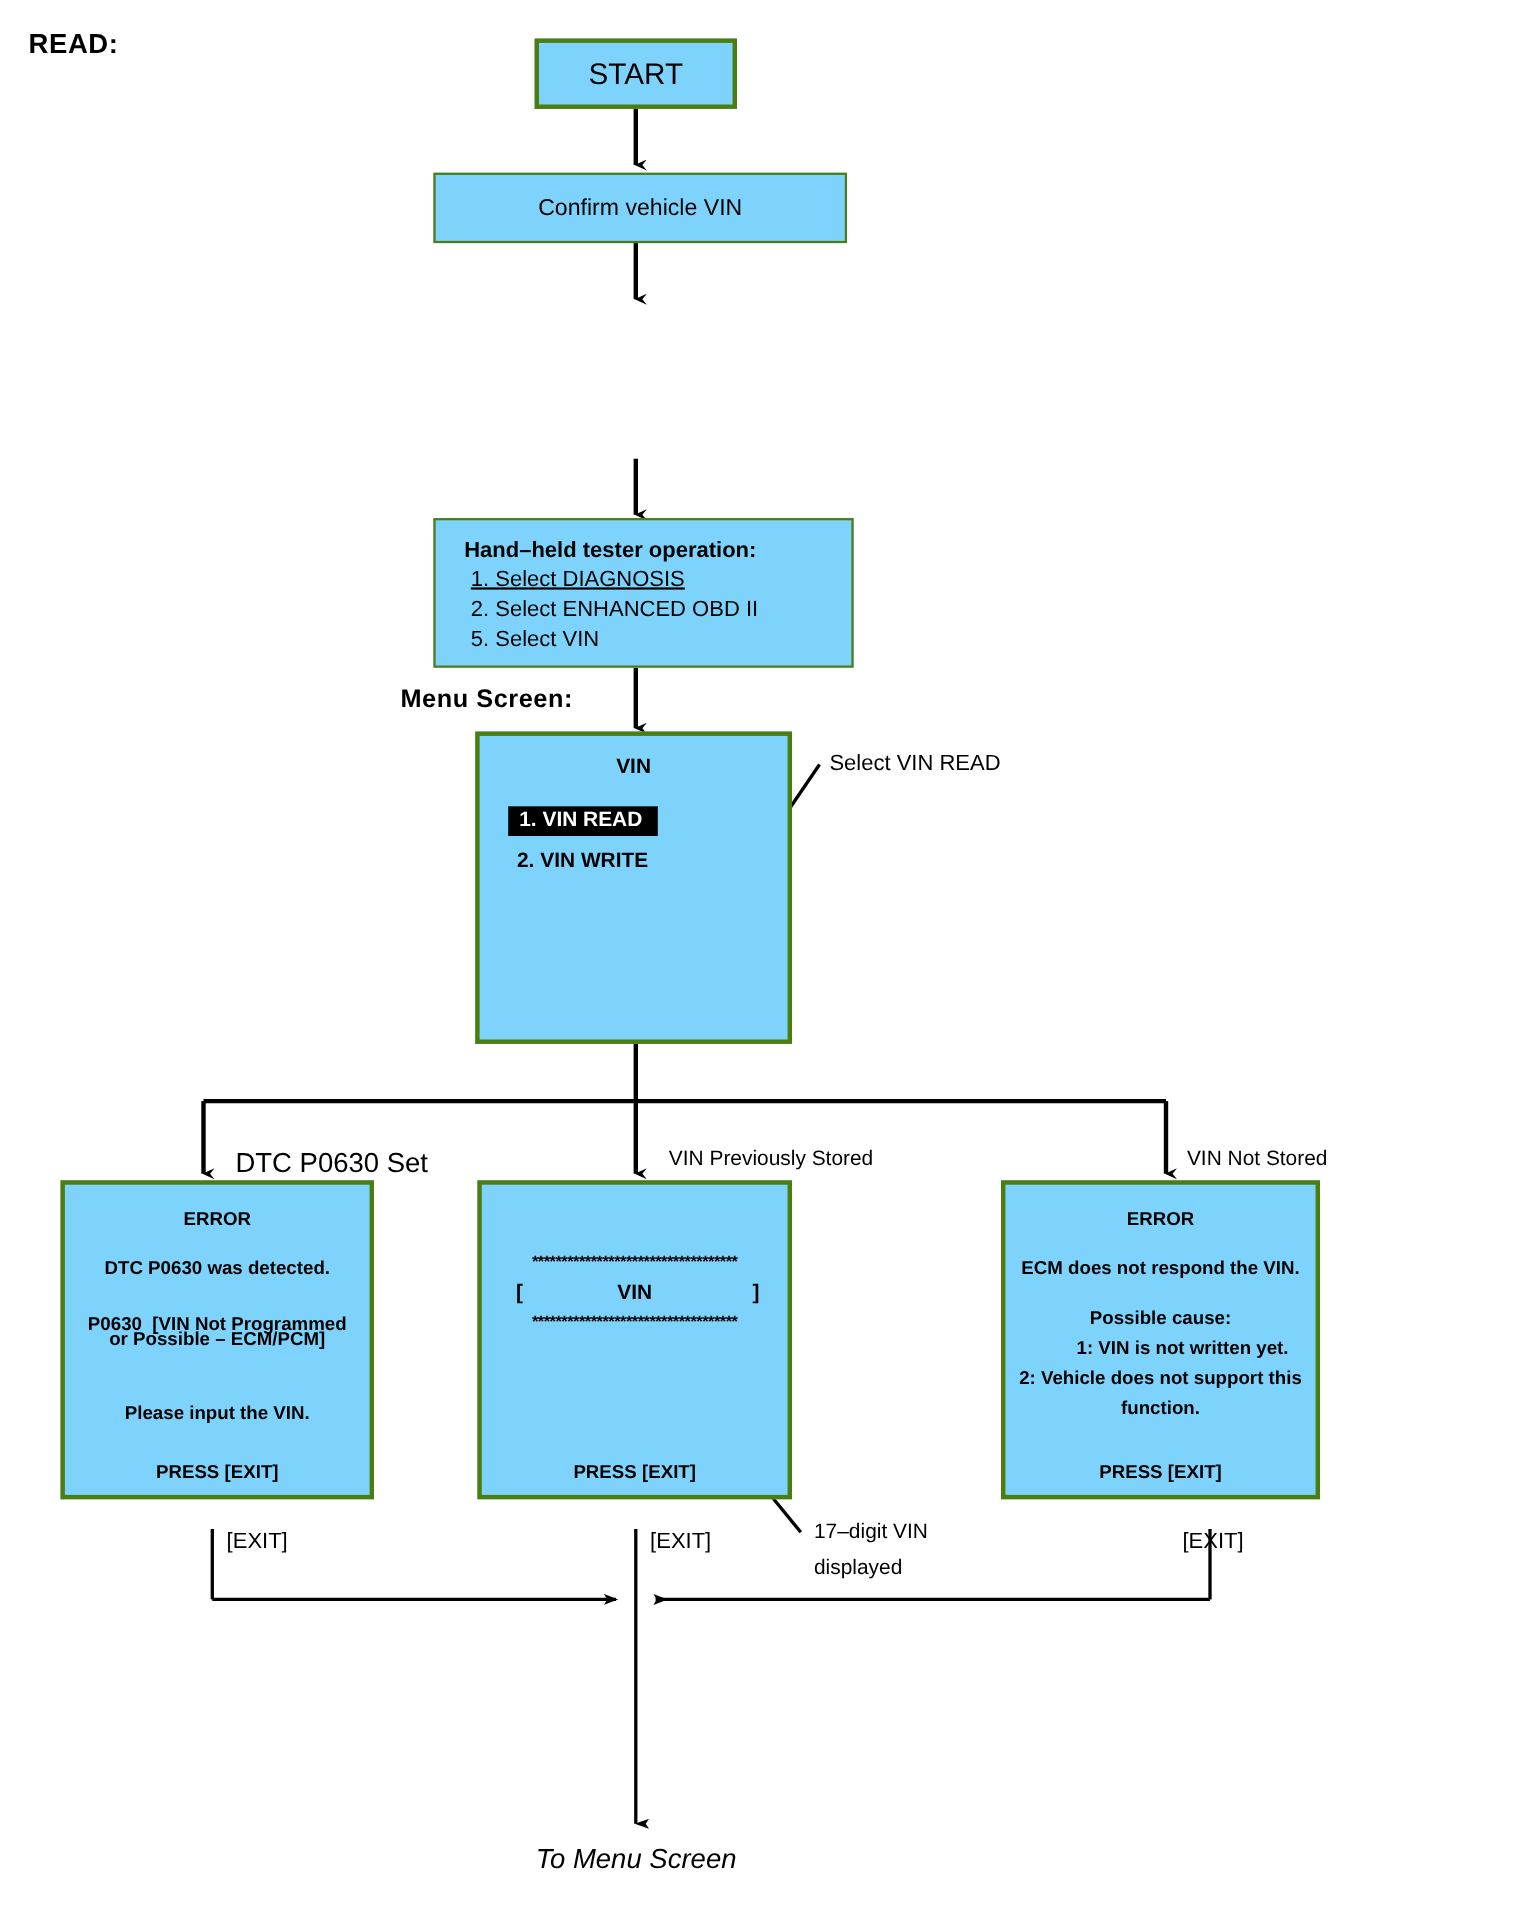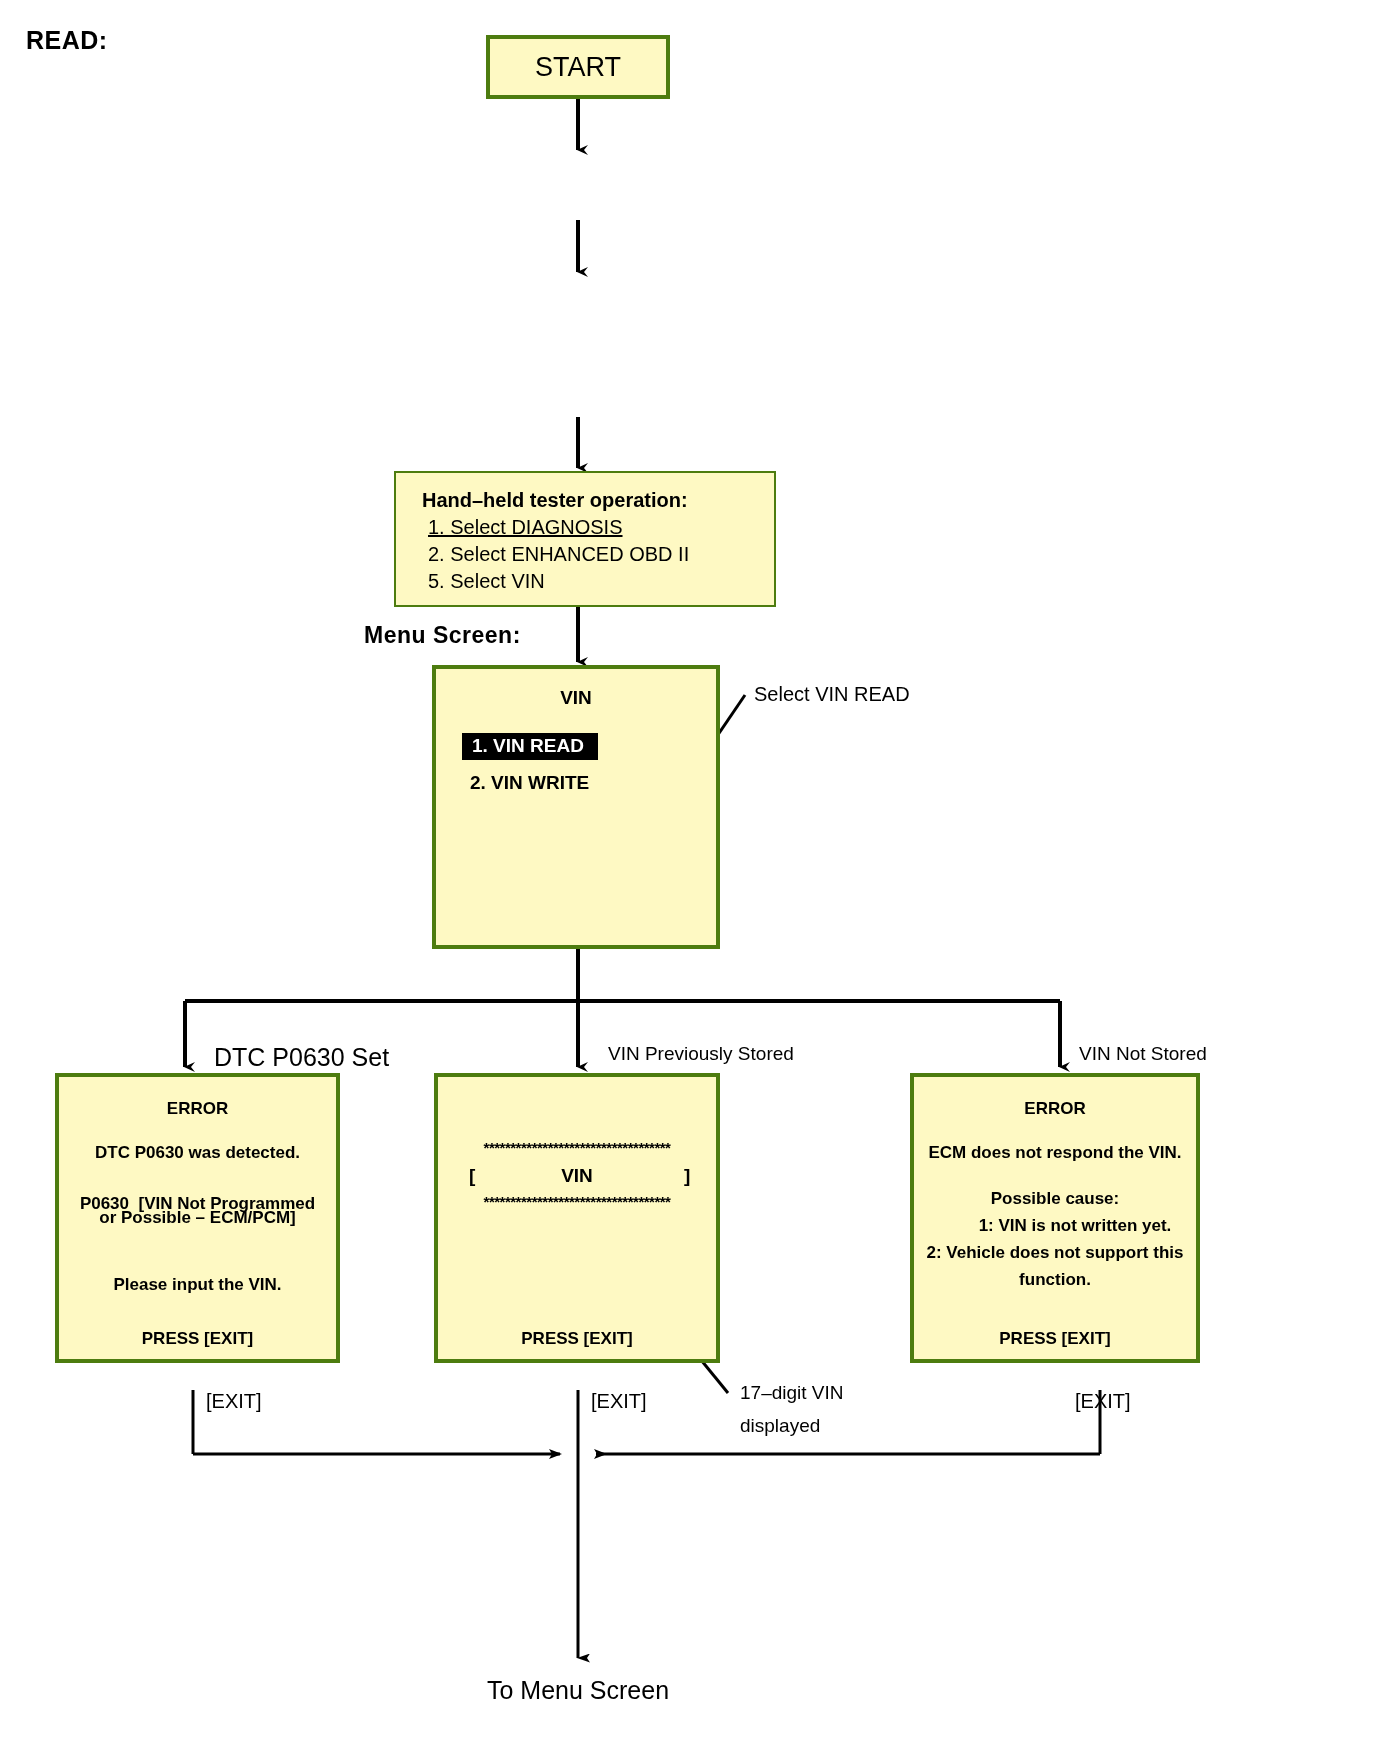--- a/index.html
+++ b/index.html
@@ -10,21 +10,21 @@
   #page{
     position:relative;
     width:1376px;
     height:1742px;
     background:#ffffff;
     overflow:hidden;
   }
   .abs{position:absolute;}
   .box{
     position:absolute;
-    background:#fef9c3;
+    background:#7dd3fc;
     border:2px solid #4d7c0f;
     box-sizing:border-box;
   }
   .box.thick{border-width:4px;}
   .ctr{display:flex;align-items:center;justify-content:center;text-align:center;}
   .lbl{position:absolute;white-space:pre;}
   .bold{font-weight:bold;}
   svg.layer{position:absolute;left:0;top:0;width:1376px;height:1742px;pointer-events:none;}
   .screen-line{position:absolute;white-space:pre;text-align:center;width:100%;left:0;font-weight:bold;}
   .hl{
@@ -87,20 +87,23 @@
 
     <line x1="578" y1="1440" x2="578" y2="1658" stroke="#000" stroke-width="3" marker-end="url(#arrowDownSm)"></line>
   </svg>
 
   <div class="lbl bold" style="left:26px;top:26px;font-size:25px;letter-spacing:0.5px;">READ:</div>
 
   <div class="box thick ctr" style="left:486px;top:35px;width:184px;height:64px;">
     <span style="font-size:27px;">START</span>
   </div>
 
+  <div class="box ctr" style="left:394px;top:157px;width:376px;height:64px;">
+    <span style="font-size:21px;">Confirm vehicle VIN</span>
+  </div>
 
 
   <div class="box" style="left:394px;top:471px;width:382px;height:136px;padding:14px 11px 0 26px;">
     <div class="bold" style="font-size:20px;line-height:27px;">Hand–held tester operation:</div>
     <div style="font-size:20px;line-height:27px;padding-left:6px;text-decoration:underline;">1. Select DIAGNOSIS</div>
     <div style="font-size:20px;line-height:27px;padding-left:6px;">2. Select ENHANCED OBD II</div>
     <div style="font-size:20px;line-height:27px;padding-left:6px;">5. Select VIN</div>
   </div>
 
   <div class="lbl bold" style="left:364px;top:622px;font-size:23px;letter-spacing:0.5px;">Menu Screen:</div>
@@ -147,15 +150,15 @@
     <div class="screen-line" style="top:139px;font-size:17px;padding-left:20px;">1: VIN is not written yet.</div>
     <div class="screen-line" style="top:166px;font-size:17px;">2: Vehicle does not support this</div>
     <div class="screen-line" style="top:193px;font-size:17px;">function.</div>
     <div class="screen-line" style="top:252px;font-size:17px;">PRESS [EXIT]</div>
   </div>
 
   <div class="lbl" style="left:206px;top:1390px;font-size:20px;">[EXIT]</div>
   <div class="lbl" style="left:591px;top:1390px;font-size:20px;">[EXIT]</div>
   <div class="lbl" style="left:1075px;top:1390px;font-size:20px;">[EXIT]</div>
 
-  <div class="lbl" style="left:487px;top:1676px;font-size:25px;">To Menu Screen</div>
+  <div class="lbl" style="left:487px;top:1676px;font-size:25px;font-style:italic;">To Menu Screen</div>
 
 </div>
 
 </body></html>

